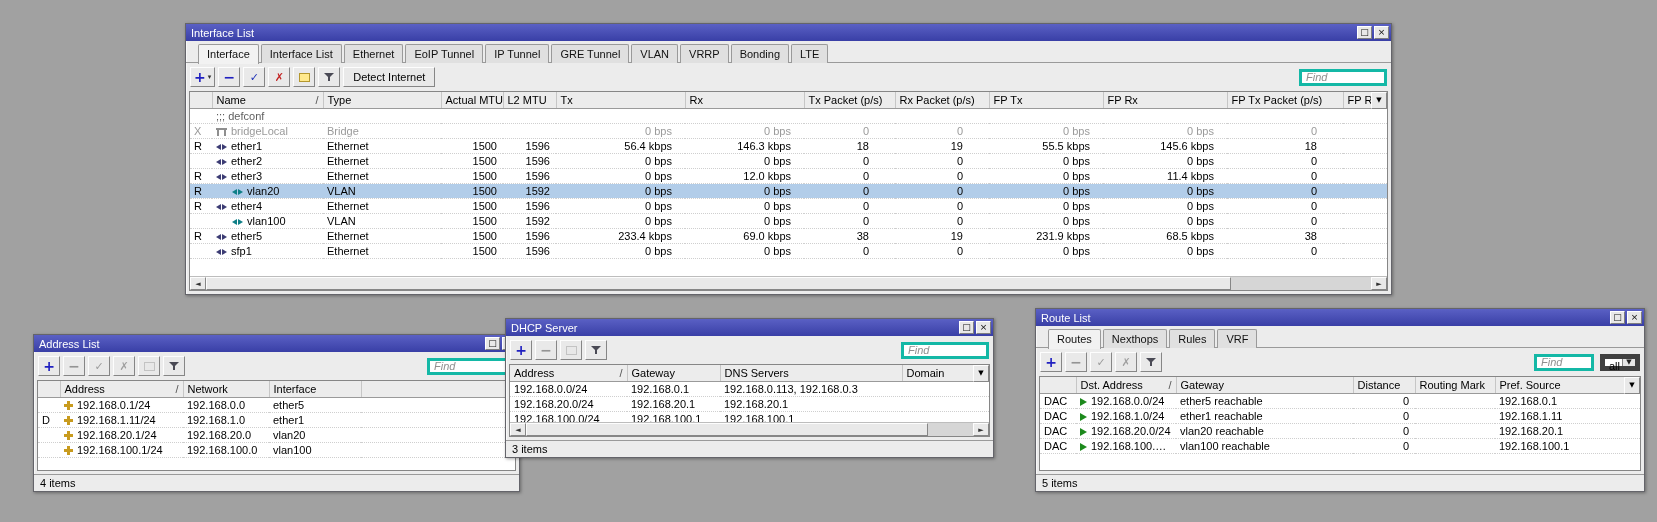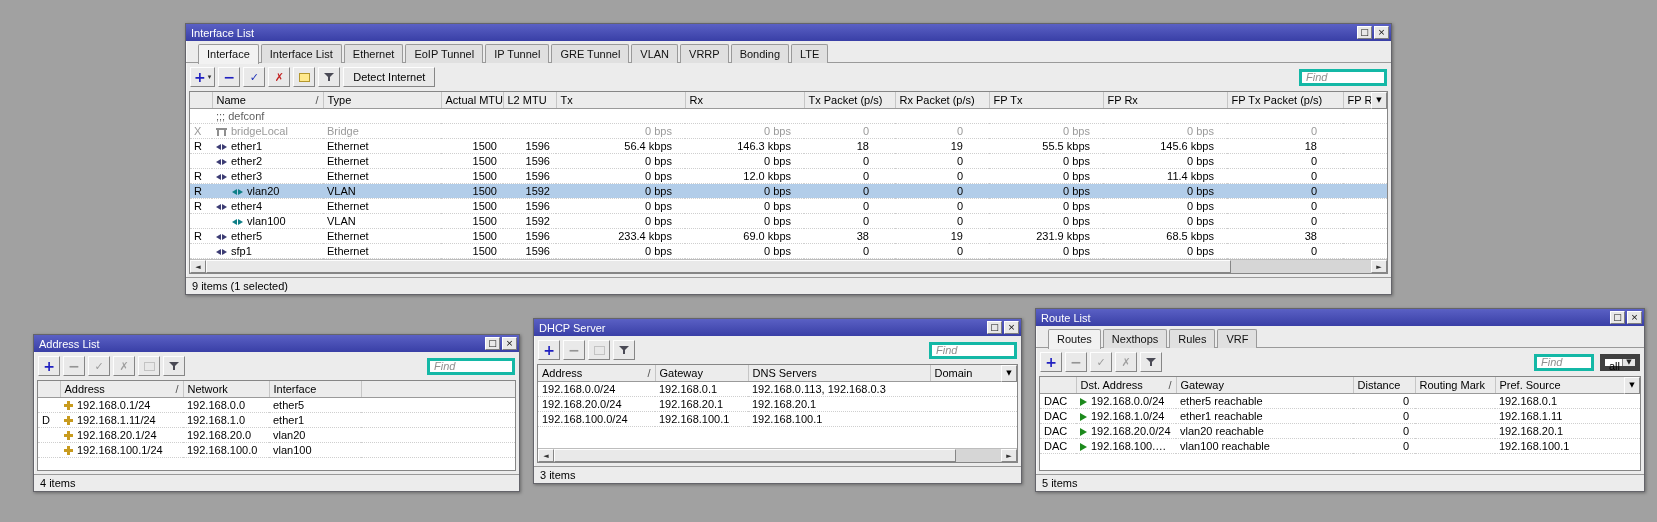--- a/index.html
+++ b/index.html
@@ -309,21 +309,20 @@
         </table>
       </div>
       <div class="hscroll">
         <span class="sarrow">◄</span>
         <span class="strack">
             <span class="sthumb" style="left:0;width:88%"></span>
           </span>
         <span class="sarrow">►</span>
       </div>
     </div>
-    <div class="statusbar"><span>9 items (1 selected)</span></div>
   </div>
 
   <div class="win" style="left:33px;top:334px;width:487px;height:158px">
     <div class="titlebar">
       <span class="t">Address List</span>
       <span class="tbtn">□</span>
       <span class="tbtn">×</span>
     </div>
     <div class="toolbar">
       <span class="btn">
@@ -394,21 +393,21 @@
               <td>vlan100</td>
               <td></td>
             </tr>
           </tbody>
         </table>
       </div>
     </div>
     <div class="statusbar"><span>4 items</span></div>
   </div>
 
-  <div class="win" style="left:533px;top:318px;width:489px;height:166px">
+  <div class="win" style="left:505px;top:318px;width:489px;height:140px">
     <div class="titlebar">
       <span class="t">DHCP Server</span>
       <span class="tbtn">□</span>
       <span class="tbtn">×</span>
     </div>
     <div class="toolbar">
       <span class="btn">
           <b class="g add">+</b>
         </span>
       <span class="btn disb">

